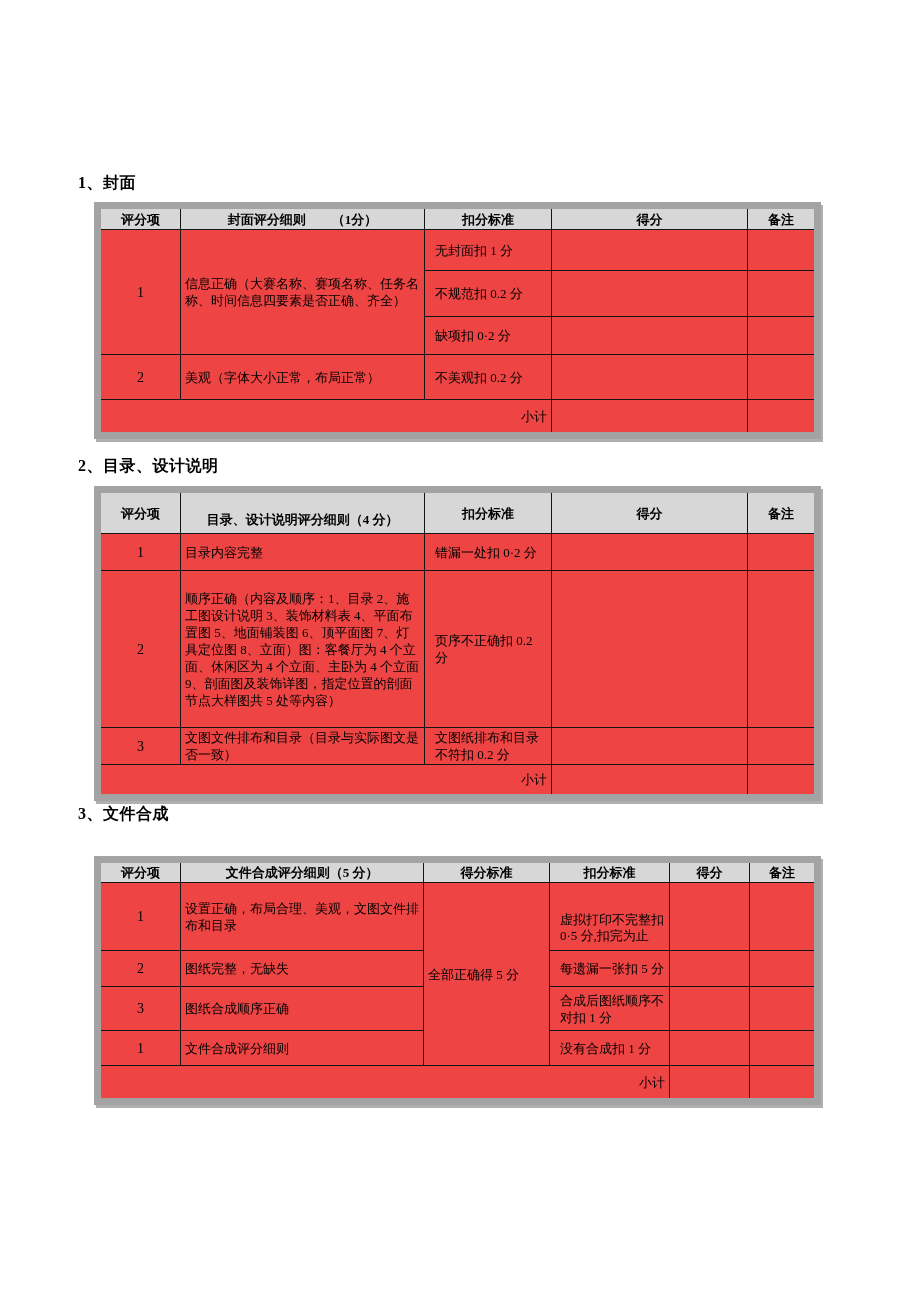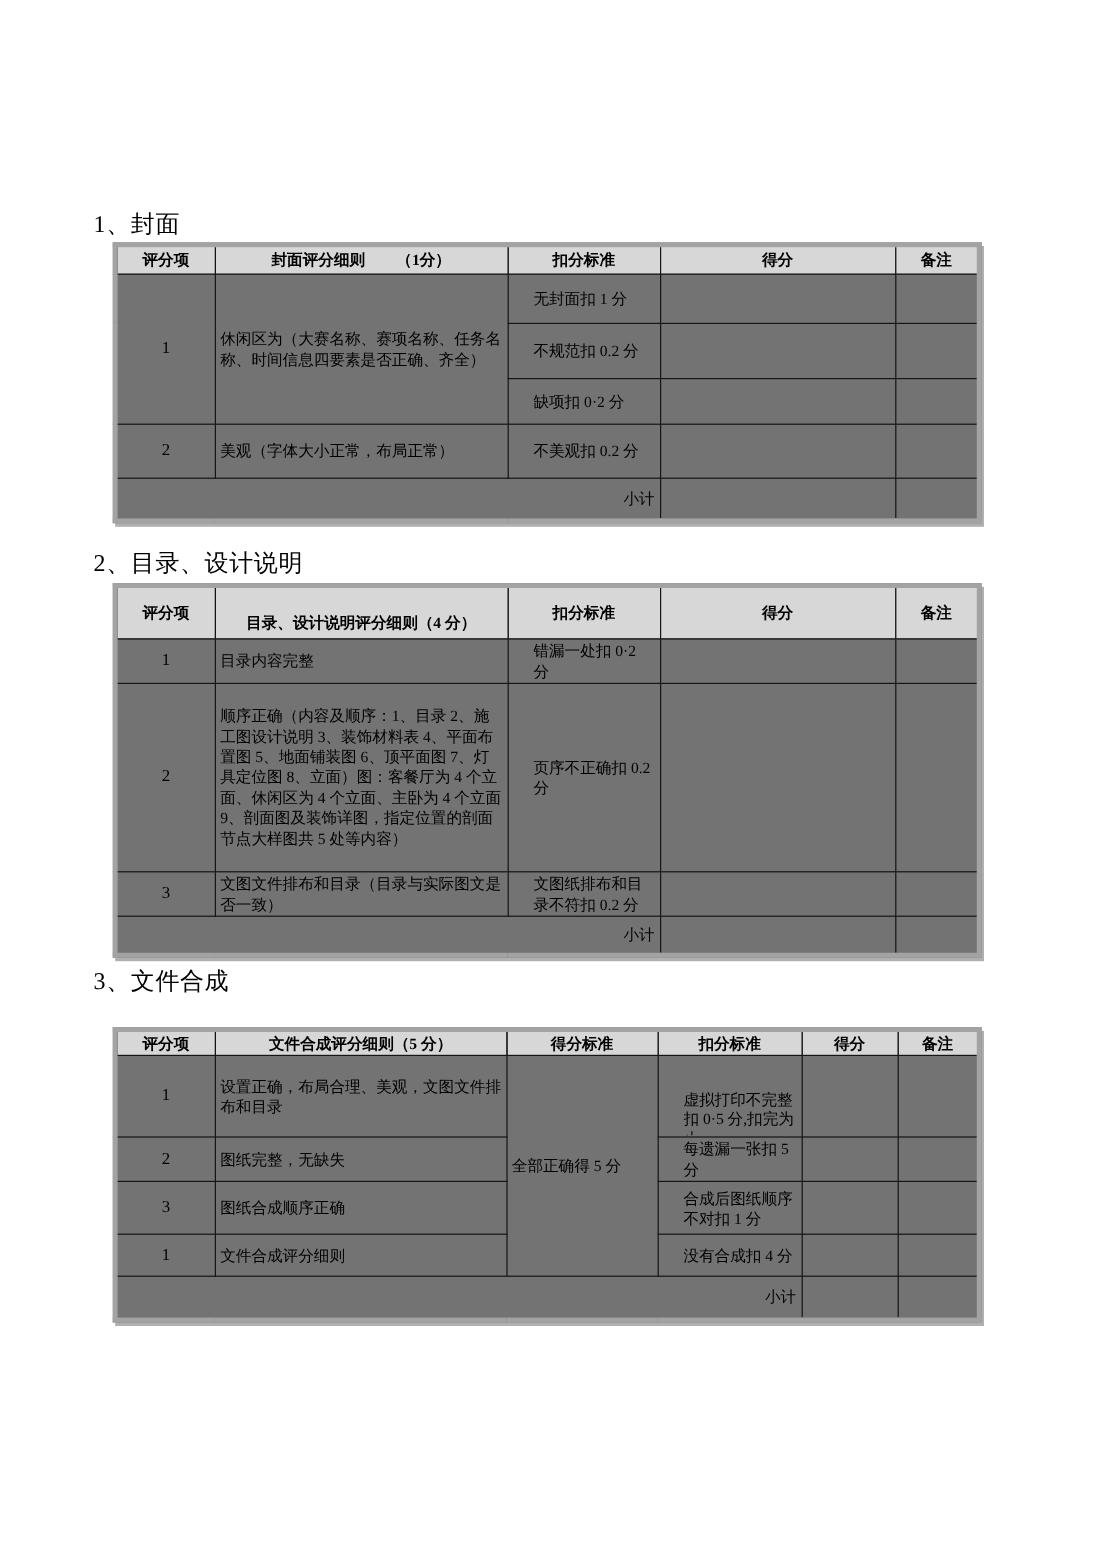--- a/index.html
+++ b/index.html
@@ -6,36 +6,36 @@
   html, body { margin: 0; padding: 0; }
   body {
     width: 920px; height: 1301px;
     background: #ffffff;
     position: relative;
     font-family: "Liberation Serif", "DejaVu Serif", serif;
     color: #000;
   }
   .doc-title {
     position: absolute; left: 78px;
-    font-size: 20px; font-weight: 400;
+    font-size: 16px; font-weight: 700;
     letter-spacing: 0.5px;
     white-space: nowrap;
   }
   #title1 { top: 173px; }
   #title2 { top: 456px; }
   #title3 { top: 804px; }
 
   table.score-table {
     position: absolute; left: 94px;
     width: 720px;
     border-collapse: collapse;
     table-layout: fixed;
-    border: 4px solid #a3a3a3;
+    border: 7px solid #a3a3a3;
     box-shadow: 2px 3px 0 #b0b0b0;
-    background: #737373;
+    background: #ef4444;
   }
   #table1 { top: 202px; }
   #table2 { top: 486px; }
   #table3 { top: 856px; }
 
   .score-table th, .score-table td {
     border: 1px solid #151515;
     font-size: 13px;
     line-height: 17px;
     padding: 1px 4px;
@@ -45,21 +45,21 @@
   .score-table th {
     background: #d7d7d7;
     font-weight: 600;
     text-align: center;
     padding: 1px 2px;
   }
   th.pad-down { vertical-align: bottom; padding-bottom: 5px; }
 
   td.num  { text-align: center; font-size: 14px; }
   td.crit { text-align: left; }
-  td.ded  { text-align: left; padding-left: 21px; }
+  td.ded  { text-align: left; padding-left: 10px; }
   td.sub  { text-align: right; }
   td.std  { text-align: left; }
   td.empty { }
 
   .va-t { vertical-align: top; }
   .va-b { vertical-align: bottom; padding-bottom: 3px; }
 
   .clip { height: 37px; overflow: hidden; line-height: 16px; margin-top: 28px; }
 
   
@@ -88,21 +88,21 @@
   <tbody>
       <tr class="r-h24">
     <th>评分项</th>
     <th>封面评分细则　　（1分）</th>
     <th>扣分标准</th>
     <th>得分</th>
     <th>备注</th>
   </tr>
   <tr class="r-h41">
     <td class="num" rowspan="3">1</td>
-    <td class="crit" rowspan="3">休闲区为（大赛名称、赛项名称、任务名称、时间信息四要素是否正确、齐全）</td>
+    <td class="crit" rowspan="3">信息正确（大赛名称、赛项名称、任务名称、时间信息四要素是否正确、齐全）</td>
     <td class="ded">无封面扣 1 分</td>
     <td class="empty"></td>
     <td class="empty"></td>
   </tr>
   <tr class="r-h46">
     <td class="ded">不规范扣 0.2 分</td>
     <td class="empty"></td>
     <td class="empty"></td>
   </tr>
   <tr class="r-h38">
@@ -212,21 +212,21 @@
   <tr class="r-h44b">
     <td class="num va-t">3</td>
     <td class="crit va-t">图纸合成顺序正确</td>
     <td class="ded va-t">合成后图纸顺序不对扣 1 分</td>
     <td class="empty"></td>
     <td class="empty"></td>
   </tr>
   <tr class="r-h35">
     <td class="num">1</td>
     <td class="crit">文件合成评分细则</td>
-    <td class="ded">没有合成扣 4 分</td>
+    <td class="ded">没有合成扣 1 分</td>
     <td class="empty"></td>
     <td class="empty"></td>
   </tr>
   <tr class="r-h36">
     <td class="sub" colspan="4">小计</td>
     <td class="empty"></td>
     <td class="empty"></td>
   </tr>
 </tbody>
   </table>

